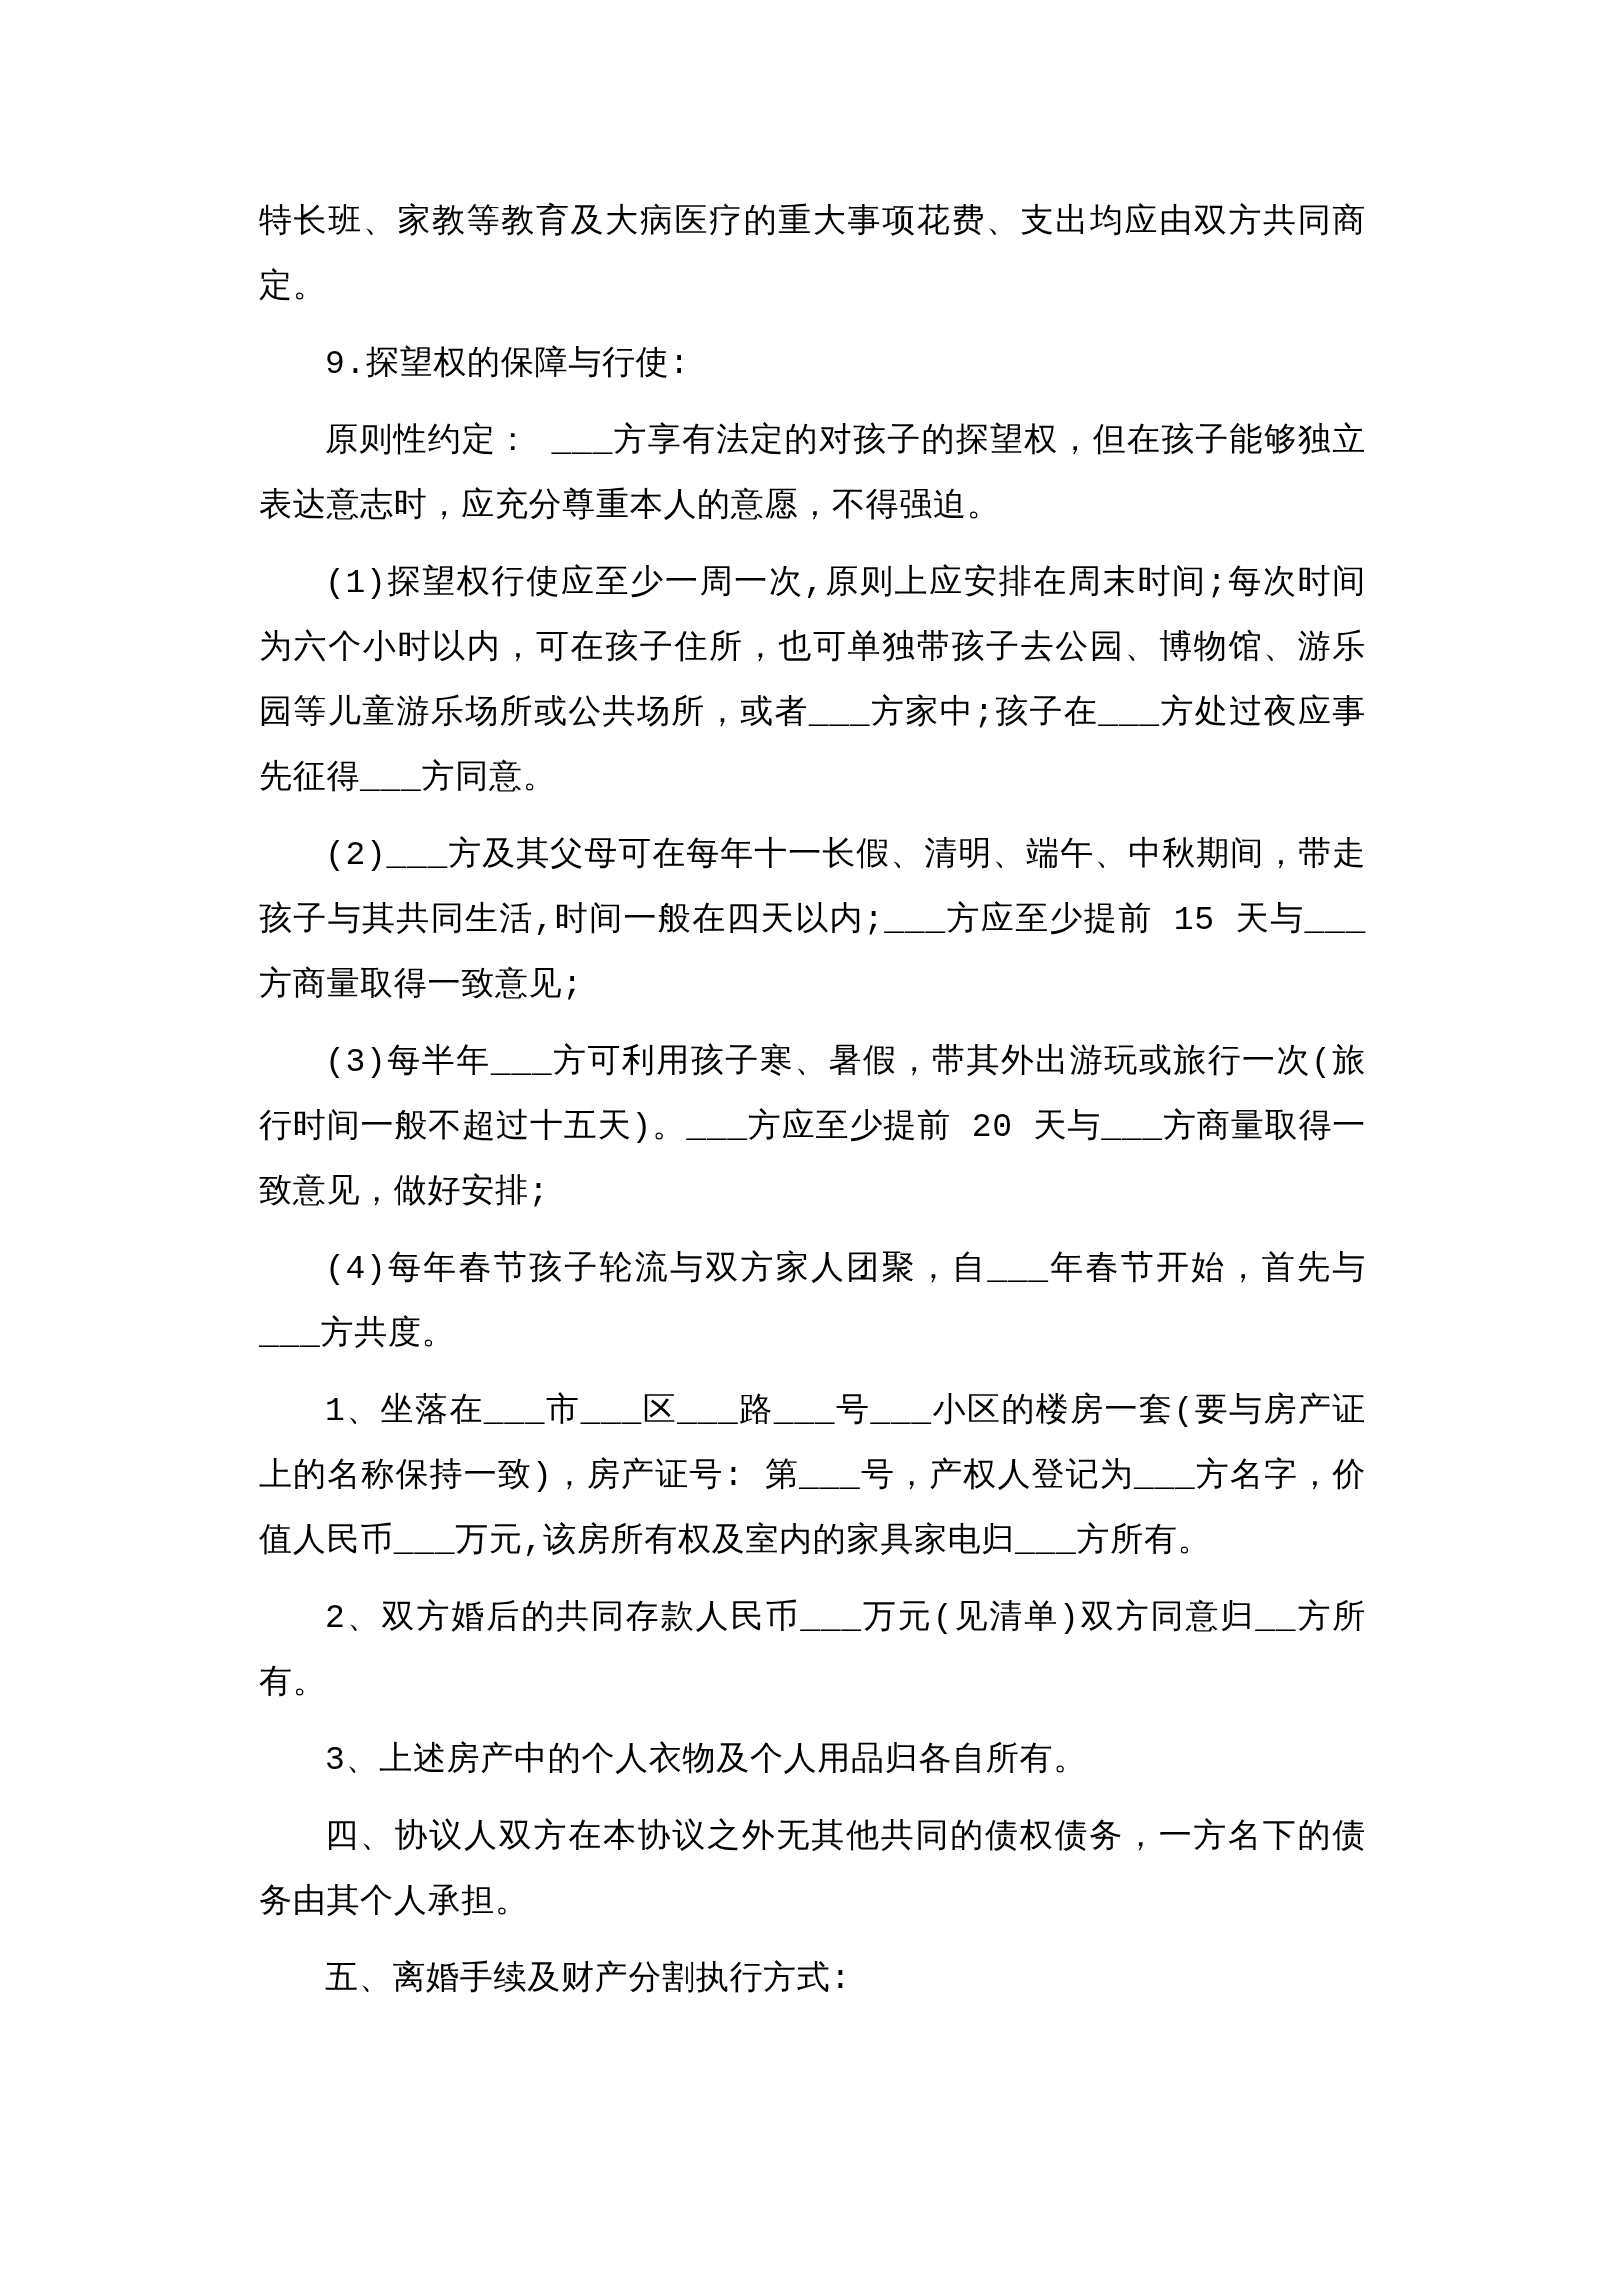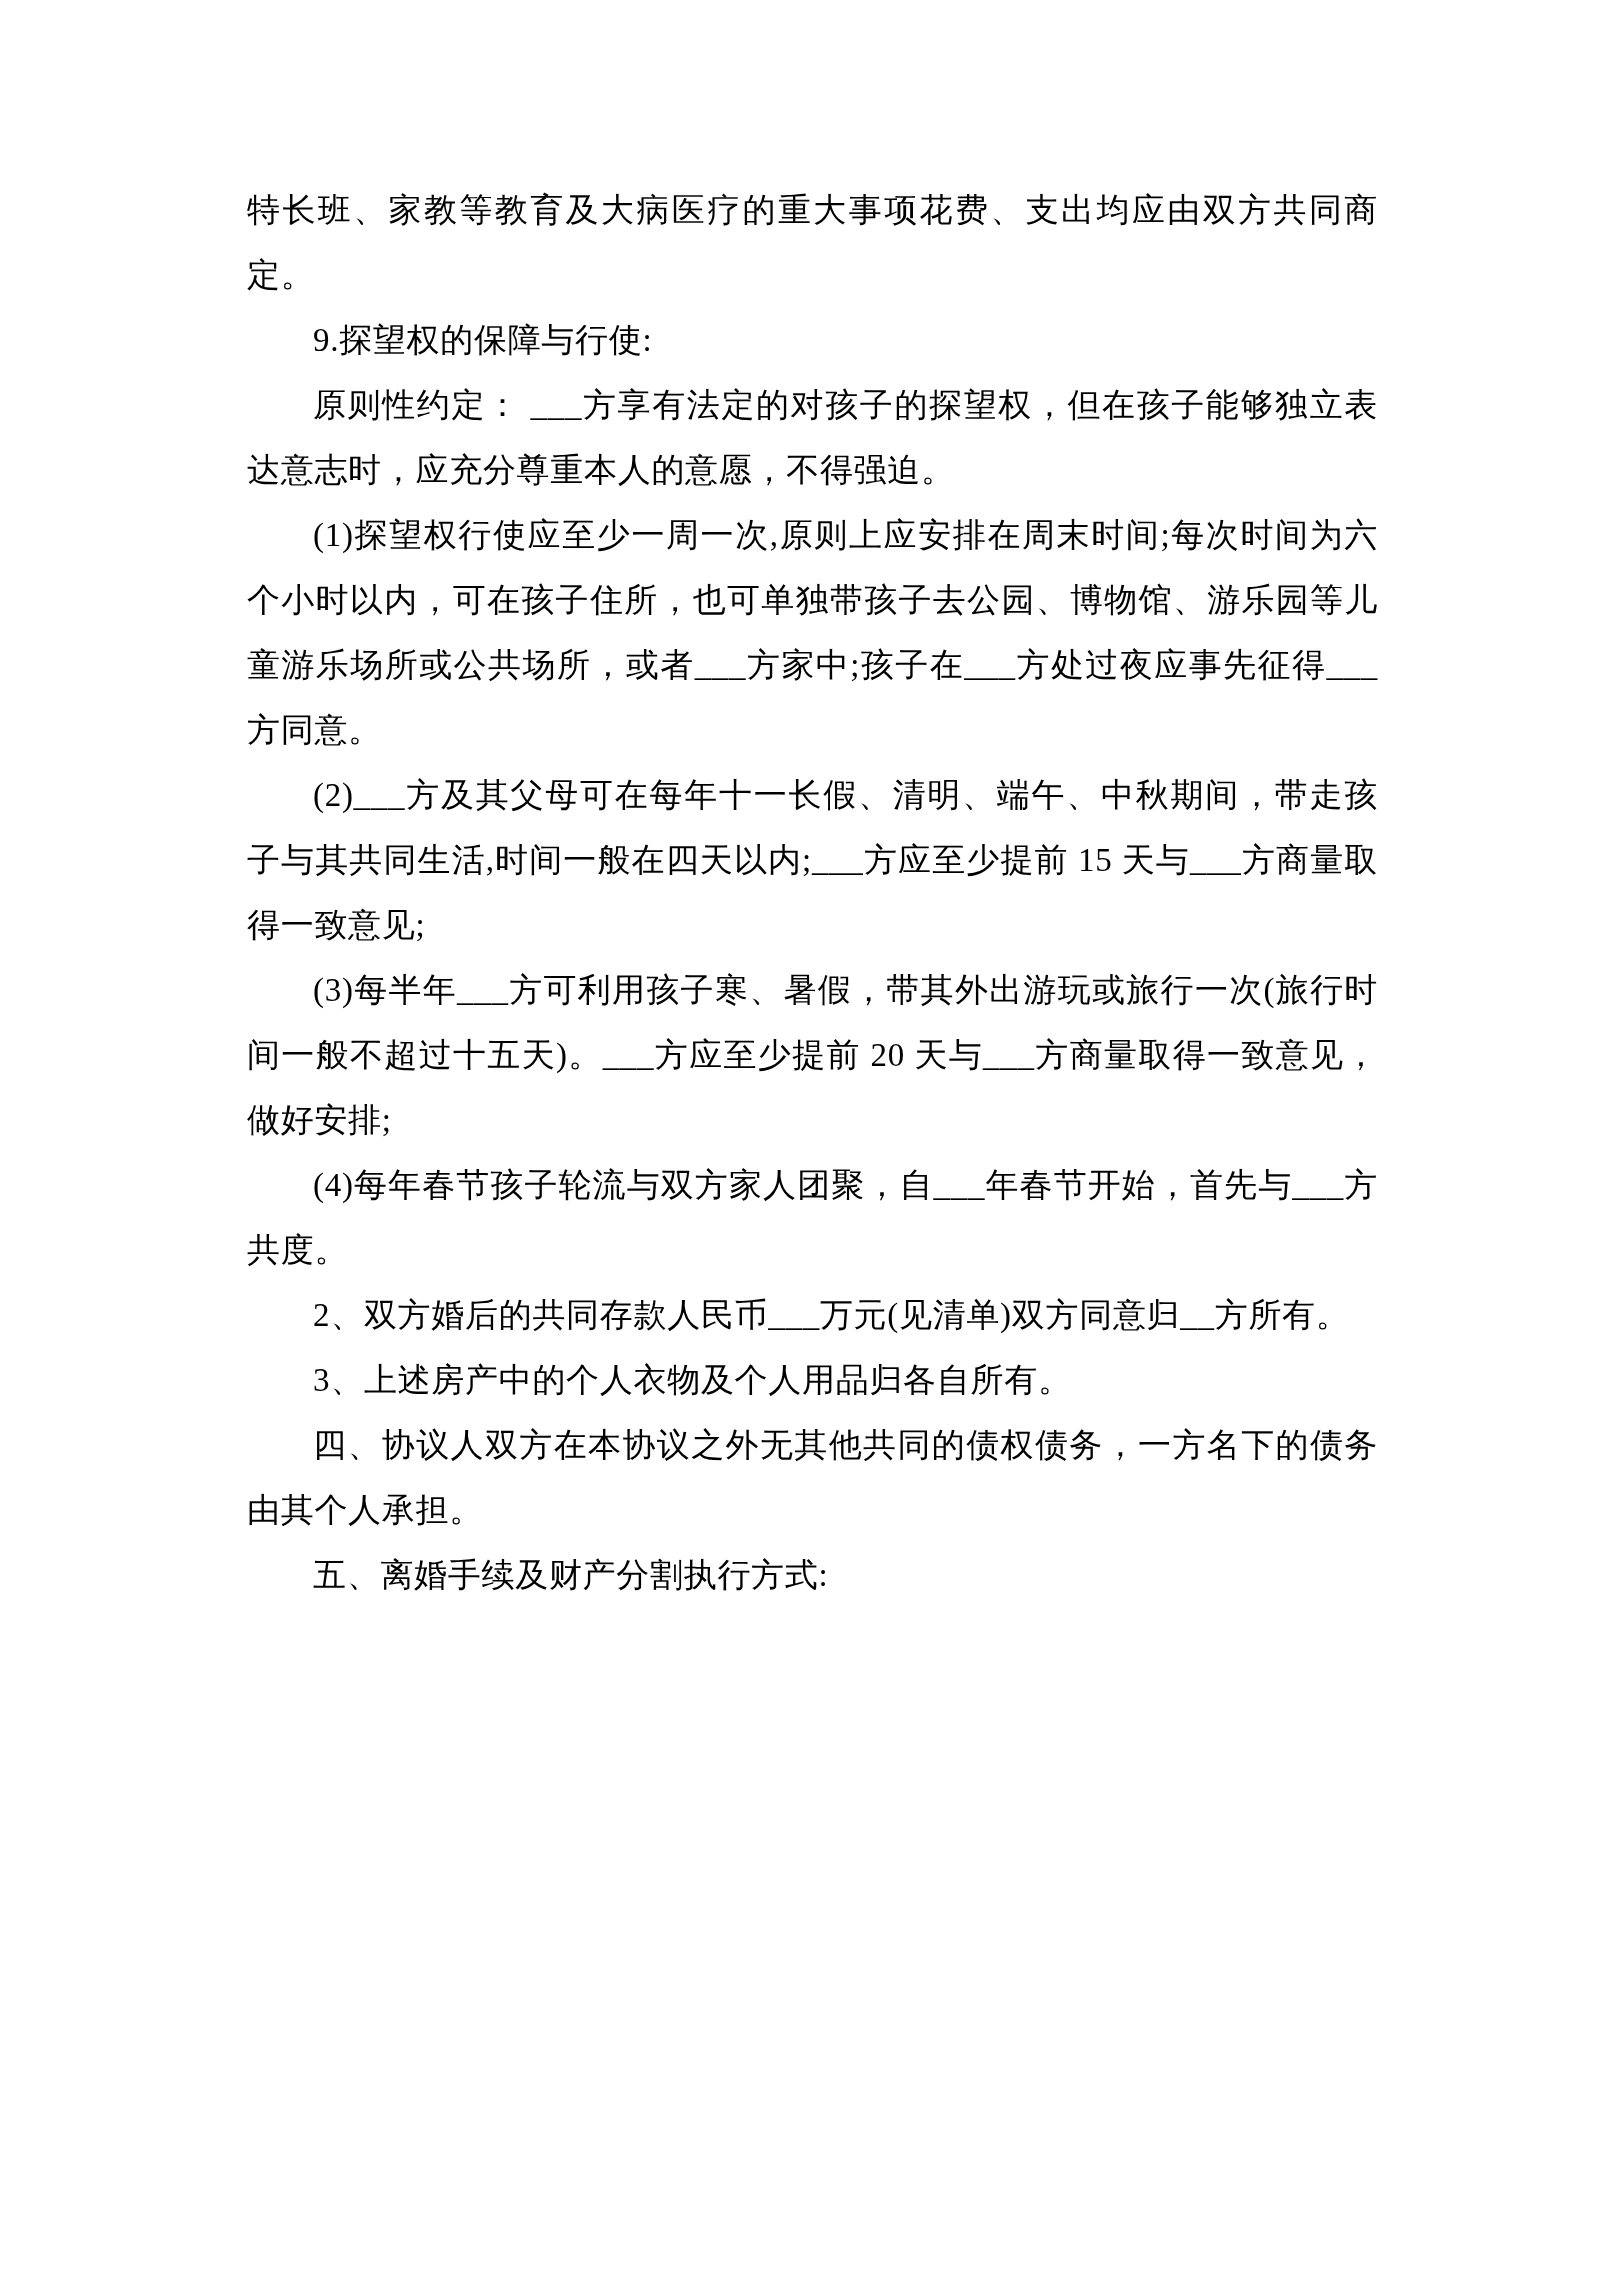--- a/index.html
+++ b/index.html
@@ -22,38 +22,40 @@
   }
   .doc-body {
     font-family: "Liberation Serif", "DejaVu Serif", serif;
     font-size: 33px;
     line-height: 65px;
     color: #000000;
     text-align: justify;
     letter-spacing: 0.7px;
   }
   .para {
-    margin: 0;
+    margin: 12px;
     padding: 0;
+    font-family: Liberation Mono, monospace;
   }
   .para.indent {
     text-indent: 2em;
   }
 </style>
 </head>
 <body>
 
 <div class="page">
   <div class="doc-body">
     <p class="para">特长班、家教等教育及大病医疗的重大事项花费、支出均应由双方共同商定。</p>
     <p class="para indent">9.探望权的保障与行使:</p>
     <p class="para indent">原则性约定： ___方享有法定的对孩子的探望权，但在孩子能够独立表达意志时，应充分尊重本人的意愿，不得强迫。</p>
     <p class="para indent">(1)探望权行使应至少一周一次,原则上应安排在周末时间;每次时间为六个小时以内，可在孩子住所，也可单独带孩子去公园、博物馆、游乐园等儿童游乐场所或公共场所，或者___方家中;孩子在___方处过夜应事先征得___方同意。</p>
     <p class="para indent">(2)___方及其父母可在每年十一长假、清明、端午、中秋期间，带走孩子与其共同生活,时间一般在四天以内;___方应至少提前 15 天与___方商量取得一致意见;</p>
     <p class="para indent">(3)每半年___方可利用孩子寒、暑假，带其外出游玩或旅行一次(旅行时间一般不超过十五天)。___方应至少提前 20 天与___方商量取得一致意见，做好安排;</p>
     <p class="para indent">(4)每年春节孩子轮流与双方家人团聚，自___年春节开始，首先与___方共度。</p>
+    <p class="para indent">1、坐落在___市___区___路___号___小区的楼房一套(要与房产证上的名称保持一致)，房产证号: 第___号，产权人登记为___方名字，价值人民币___万元,该房所有权及室内的家具家电归___方所有。</p>
     <p class="para indent">2、双方婚后的共同存款人民币___万元(见清单)双方同意归__方所有。</p>
     <p class="para indent">3、上述房产中的个人衣物及个人用品归各自所有。</p>
     <p class="para indent">四、协议人双方在本协议之外无其他共同的债权债务，一方名下的债务由其个人承担。</p>
     <p class="para indent">五、离婚手续及财产分割执行方式:</p>
   </div>
 </div>
 
 
 </body></html>

